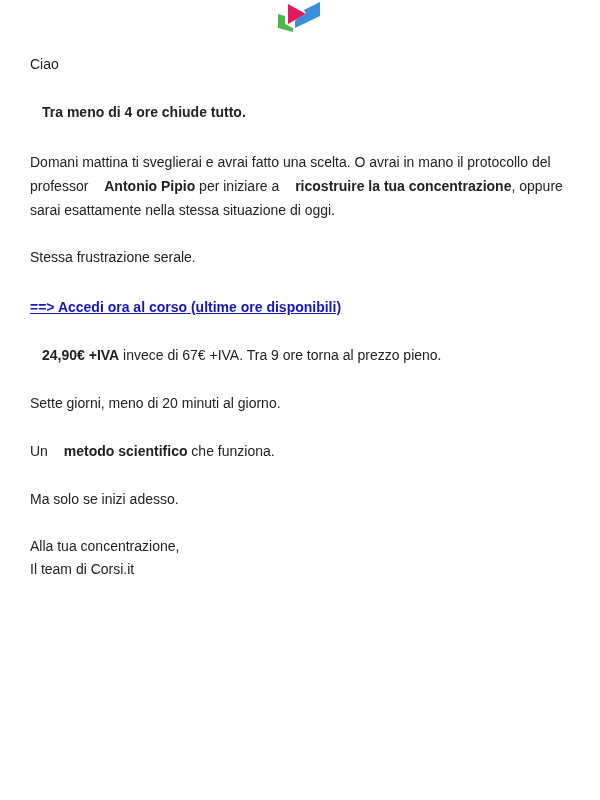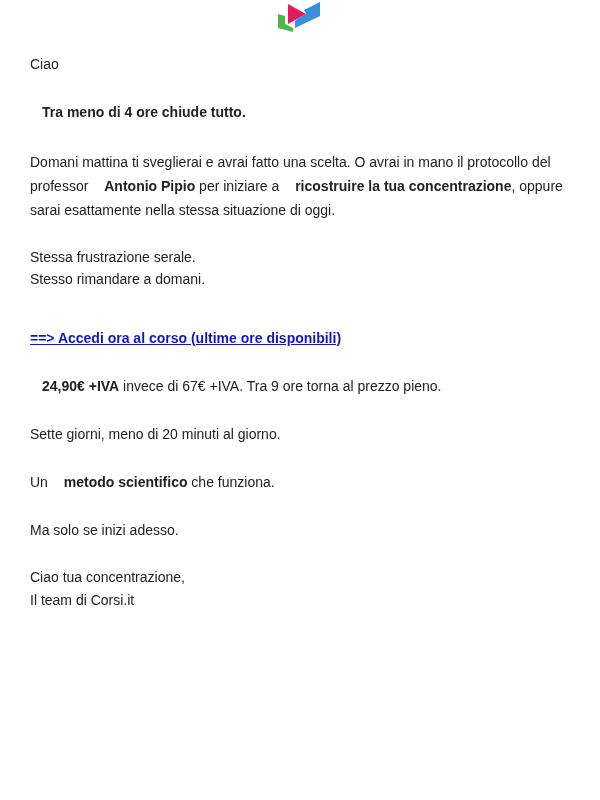--- a/index.html
+++ b/index.html
@@ -19,21 +19,21 @@
     p { margin: 0 0 24px 0; }
     b, strong { font-weight: bold; color: #222222; margin-left: 12px; }
     .highlight { color: #e8493d; font-weight: bold; }
     a.cta {
       color: #1a0dab; color: #1515c0; font-weight: bold; text-decoration: underline;
     }
     .sig-line { display: block; }
     .italic { }
     .p-ciao { margin-bottom: 24px; }
     .p-head { margin-bottom: 26px; }
-    .p-cta { margin-top: 36px; margin-bottom: 24px; text-decoration: underline; }
+    .p-cta { margin-top: 27px; margin-bottom: 24px; text-decoration: underline; }
     .stack span { display: block; line-height: 22px; }
   </style>
 </head>
 <body>
 
 <div class="logo">
   <svg width="46" height="30" viewBox="0 0 46 30">
     <polygon points="2,12 9,14 9,22 17,26 17,30 2,26" fill="#4cb848"></polygon>
     <polygon points="12,2 30,12 12,22" fill="#e5195e"></polygon>
     <polygon points="19,26 44,14 44,0 28,8 30,12 22,16 19,19" fill="#3a8fd8"></polygon>
@@ -43,31 +43,30 @@
 <div class="content">
   <p class="p-ciao">Ciao</p>
 
   <p class="p-head"><b>Tra meno di 4 ore chiude tutto.</b></p>
 
 
   <p><span>Domani mattina ti sveglierai e avrai fatto una scelta. O avrai in mano il protocollo del professor </span><b>Antonio Pipio</b><span> per iniziare a </span><b>ricostruire la tua concentrazione</b><span>, oppure sarai esattamente nella stessa situazione di oggi.</span></p>
 
   <p class="stack">
     <span>Stessa frustrazione serale.</span>
-    <span>Stesso rimandare a domani.</span>
   </p>
 
 
   <p class="p-cta"><a class="cta" href="#">==&gt; Accedi ora al corso (ultime ore disponibili)</a></p>
 
   <p><b>24,90€ +IVA</b><span> invece di 67€ +IVA. Tra 9 ore torna al prezzo pieno.</span></p>
 
   <p>Sette giorni, meno di 20 minuti al giorno.</p>
 
   <p><span>Un </span><b>metodo scientifico</b><span> che funziona.</span></p>
 
   <p>Ma solo se inizi adesso.</p>
 
   <p style="line-height:23px;">
-    <span class="sig-line">Ciao tua concentrazione,</span>
+    <span class="sig-line">Alla tua concentrazione,</span>
     <span class="sig-line italic">Il team di Corsi.it</span>
   </p>
 </div>
 
 </body></html>

